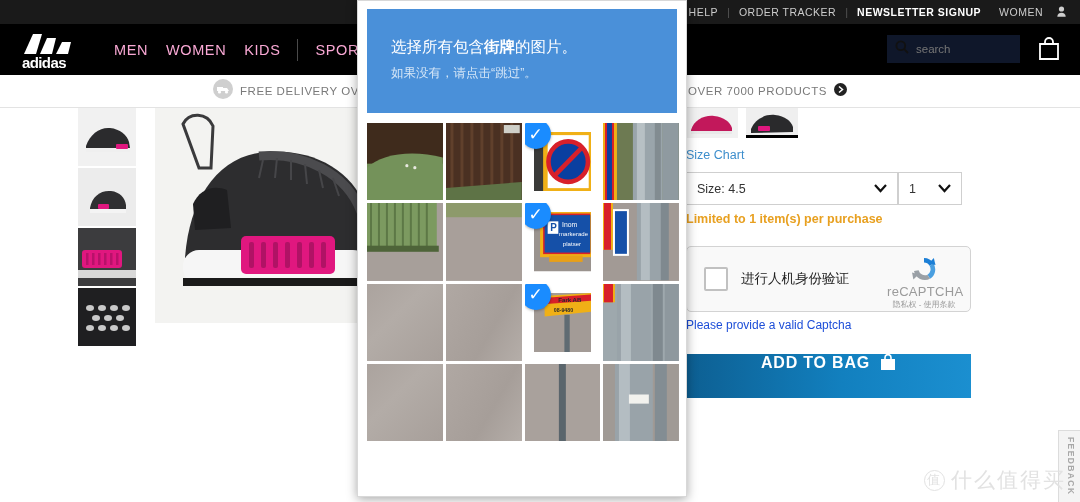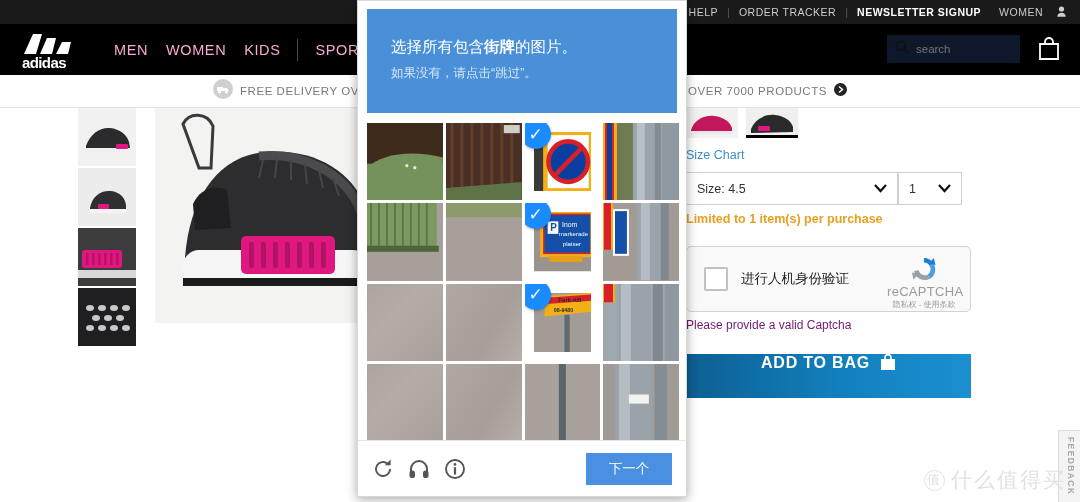--- a/index.html
+++ b/index.html
@@ -108,21 +108,21 @@
   }
   .rc-check {
     width: 24px; height: 24px; background: #fff; border: 2px solid #c1c1c1; border-radius: 2px;
   }
   .rc-label { font-size: 13.5px; color: #222; margin-left: 13px; }
   .rc-brand { position: absolute; right: 9px; top: 7px; text-align: center; width: 74px; }
   .rc-logo { width: 30px; height: 30px; margin: 0 auto; }
   .rc-name { font-size: 13px; color: #9b9b9b; letter-spacing: .3px; }
   .rc-terms { font-size: 8px; color: #9b9b9b; }
 
-  .captcha-error { font-size: 12px; color: #701a75; margin-top: 6px; }
+  .captcha-error { font-size: 12px; color: #1d4ed8; margin-top: 6px; }
 
   .addbag {
     margin-top: 22px; width: 285px; height: 44px;
     background: linear-gradient(90deg, #0d5f92 0%, #1280bf 55%, #1b8fd0 100%);
     color: #fff; font-size: 16px; font-weight: bold; letter-spacing: .8px;
     display: flex; justify-content: center; gap: 10px;
     border: 0;
   }
 
   
@@ -630,38 +630,15 @@
             <rect width="76" height="76" fill="#a09a95"></rect>
             <rect x="12" y="0" width="38" height="76" fill="#99a3a9"></rect>
             <rect x="16" y="0" width="11" height="76" fill="#b4bdc2"></rect>
             <rect x="52" y="0" width="12" height="76" fill="#838d93"></rect>
             <rect x="26" y="30" width="20" height="9" fill="#f2f2ee"></rect>
           </svg>
         </div>
       </div>
     </div>
 
-    <div class="cap-footer">
-      <span class="cap-icon">
-        <svg width="22" height="22" viewBox="0 0 22 22">
-          <path d="M18 11 a7 7 0 1 1 -2.2 -5.1" fill="none" stroke="#555" stroke-width="1.9"></path>
-          <polygon points="18.6,1.4 18.6,7.2 12.8,7.2" fill="#555"></polygon>
-        </svg>
-      </span>
-      <span class="cap-icon">
-        <svg width="22" height="22" viewBox="0 0 22 22">
-          <path d="M3 14 V11 a8 8 0 0 1 16 0 v3" fill="none" stroke="#555" stroke-width="2"></path>
-          <rect x="1.5" y="12.5" width="5.5" height="7.5" rx="2.6" fill="#555"></rect>
-          <rect x="15" y="12.5" width="5.5" height="7.5" rx="2.6" fill="#555"></rect>
-        </svg>
-      </span>
-      <span class="cap-icon">
-        <svg width="22" height="22" viewBox="0 0 22 22">
-          <circle cx="11" cy="11" r="9" fill="none" stroke="#555" stroke-width="1.9"></circle>
-          <circle cx="11" cy="6.4" r="1.3" fill="#555"></circle>
-          <rect x="9.9" y="9.2" width="2.2" height="7.4" fill="#555"></rect>
-        </svg>
-      </span>
-      <button class="cap-next">下一个</button>
-    </div>
   </div>
 
 </div>
 
 </body></html>

